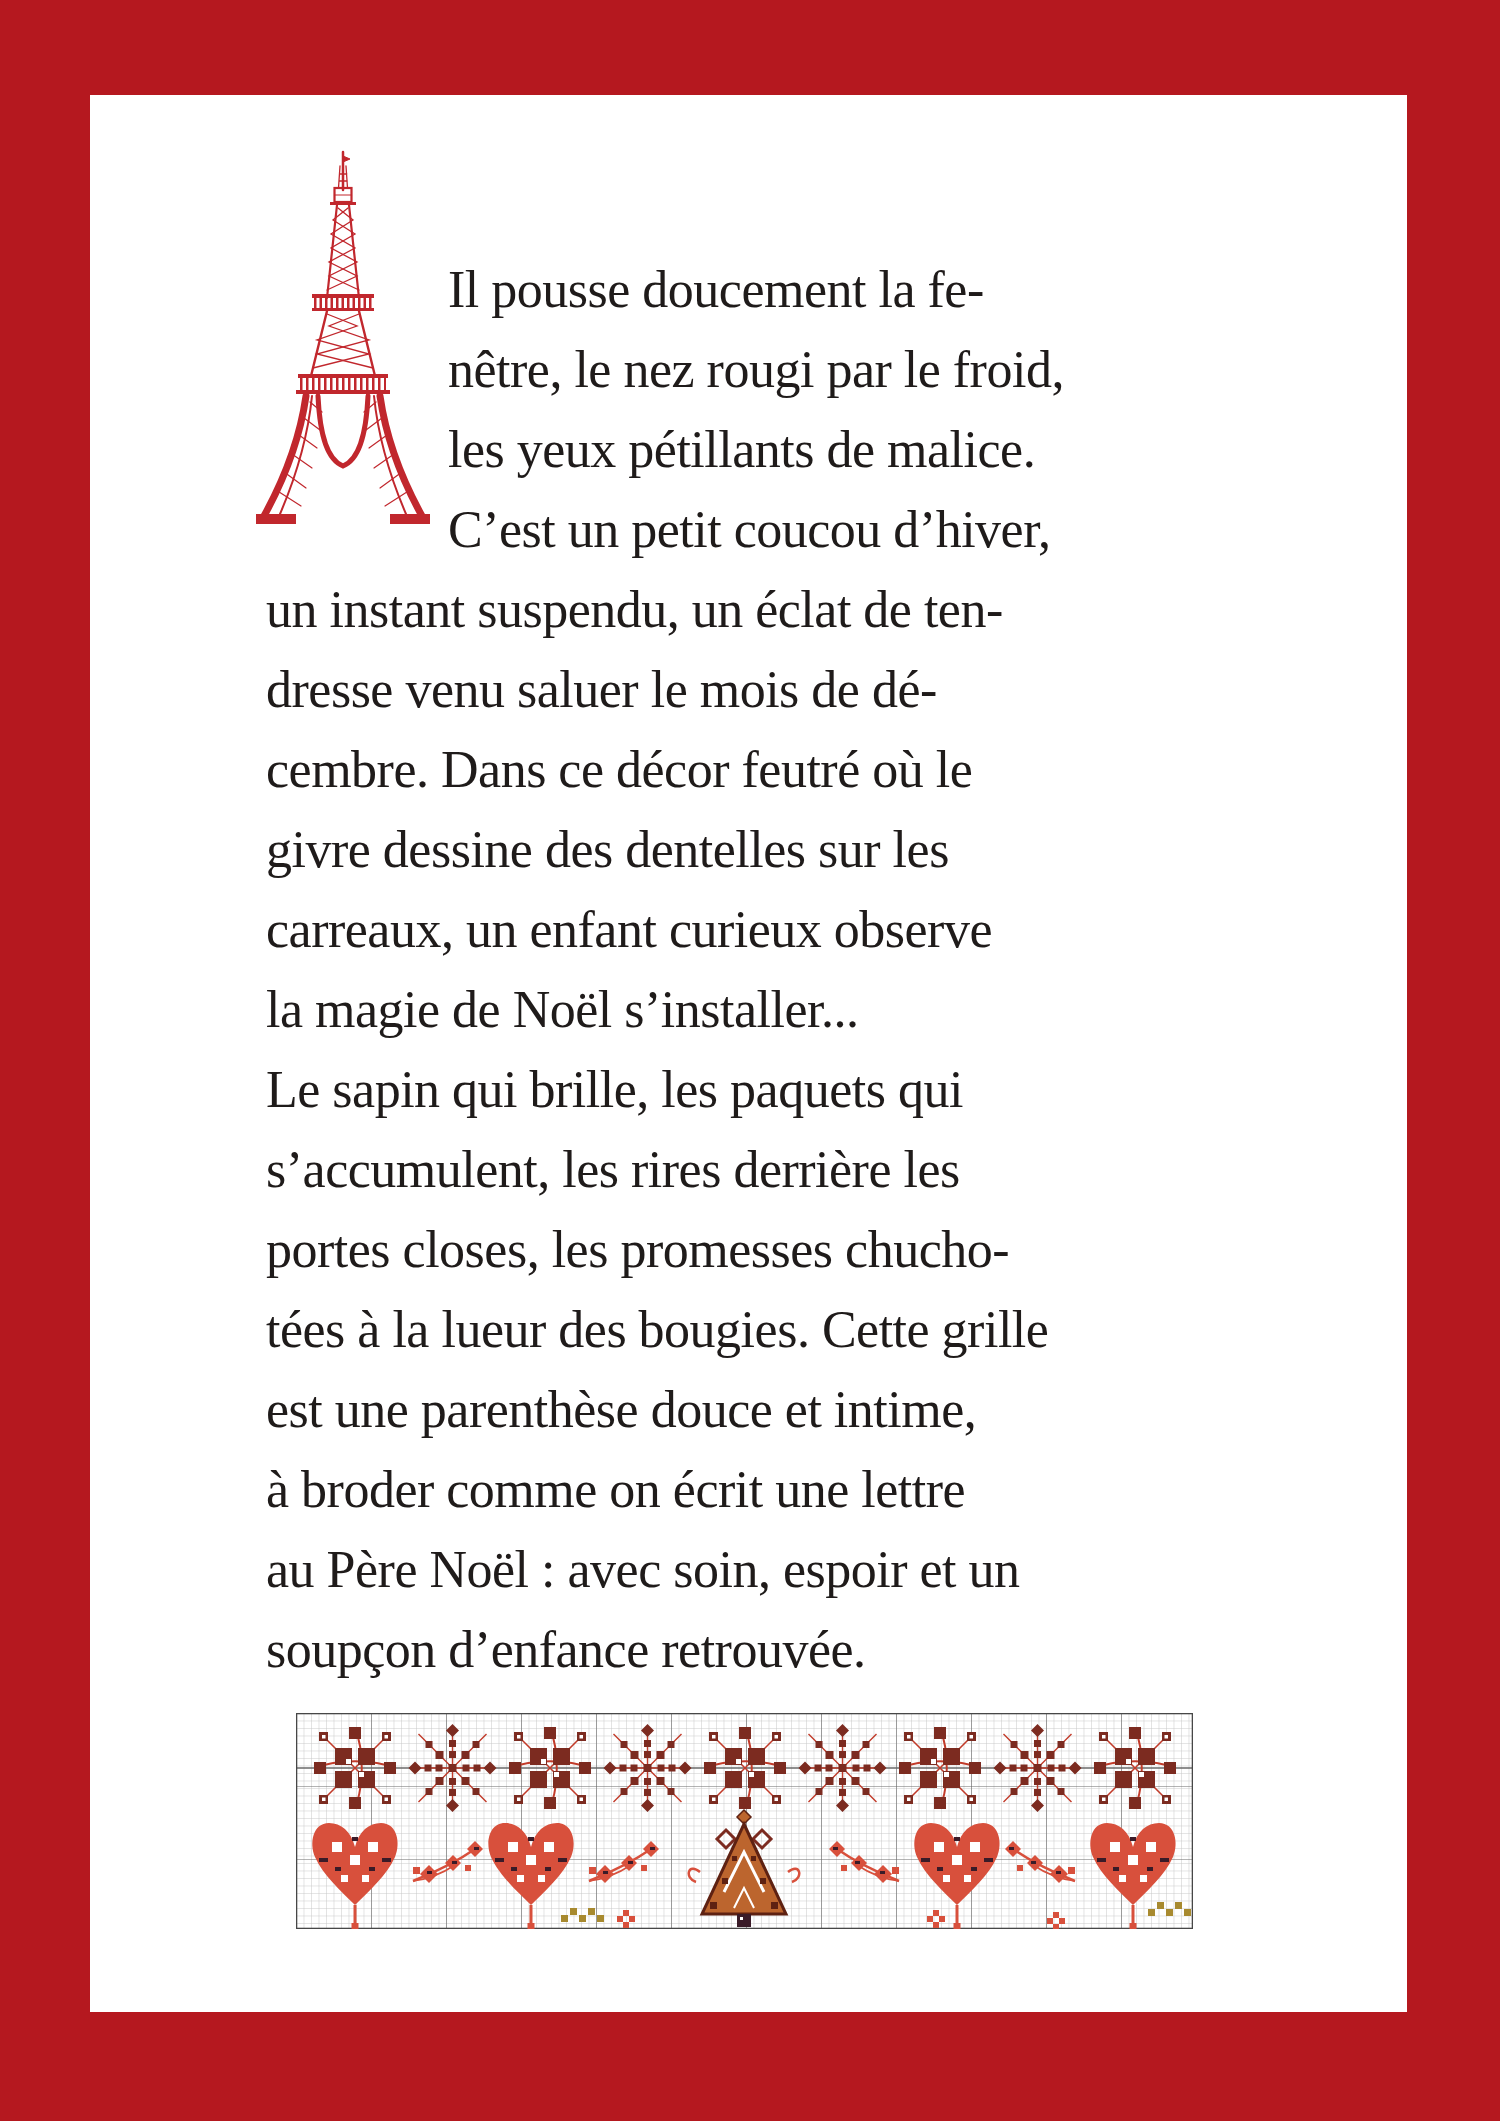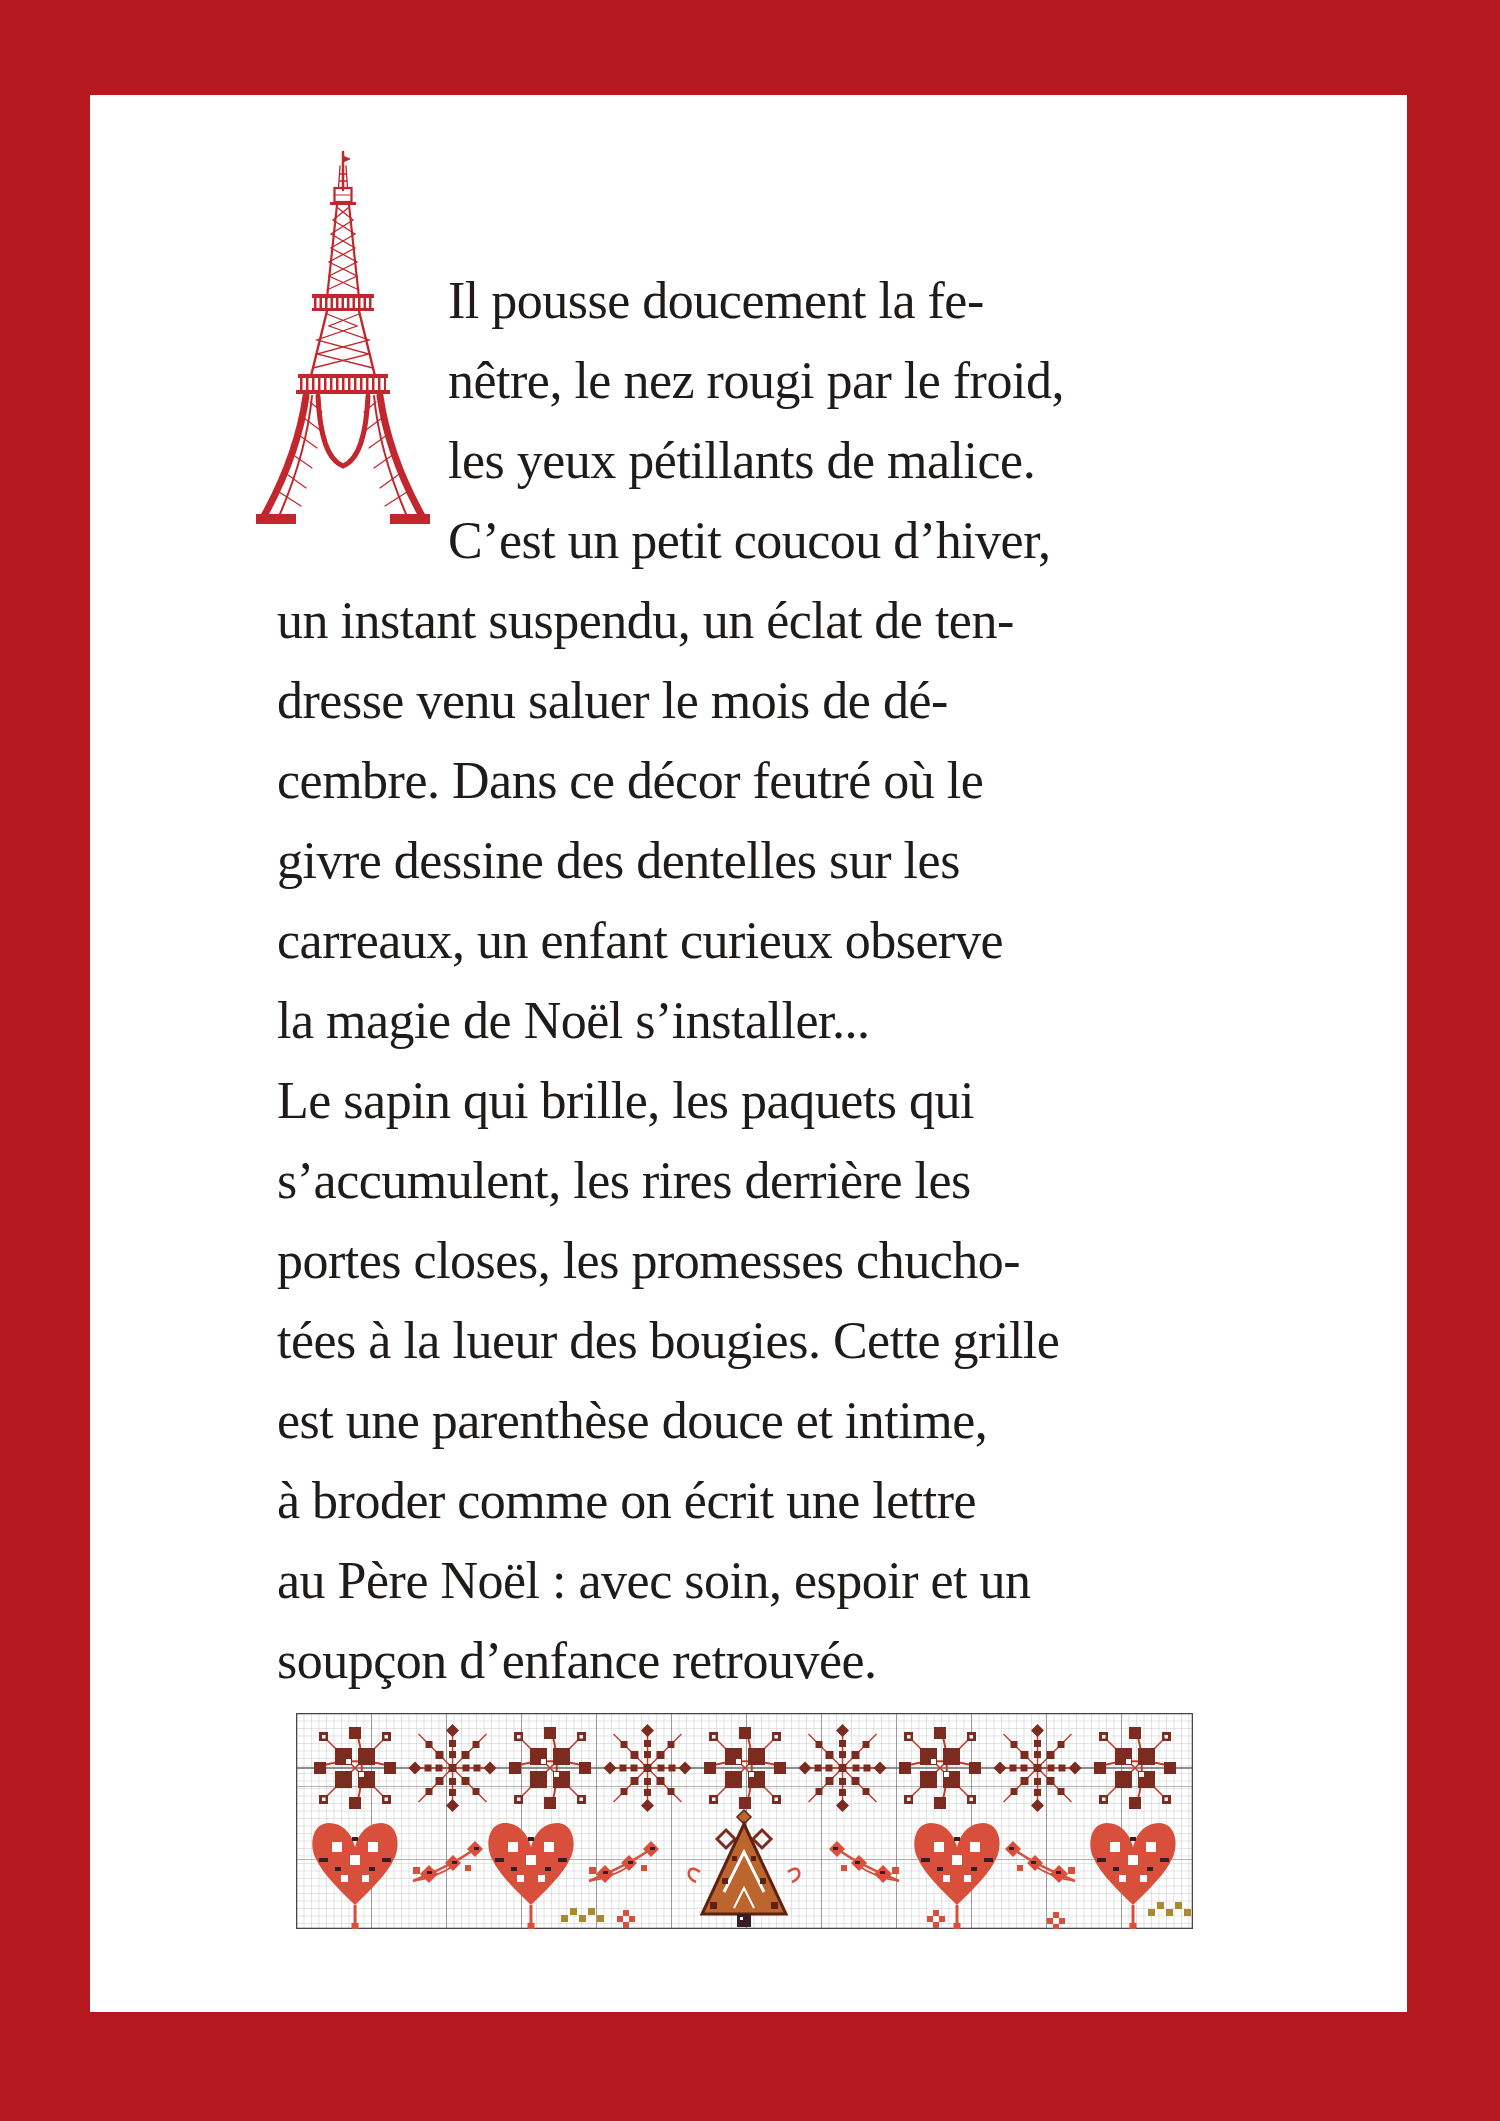--- a/index.html
+++ b/index.html
@@ -19,21 +19,21 @@
     background:var(--page);
   }
   .content{
     position:absolute;left:176px;top:155px;width:1000px;
   }
   .tower-float{
     float:left;width:182px;height:320px;position:relative;
   }
   .tower-float svg{position:absolute;left:-12px;top:-100px;}
   .body-text{
-    margin:11px;white-space:pre-line;color:var(--text);
+    margin:0;white-space:pre-line;color:var(--text);
     font-size:52px;line-height:80px;letter-spacing:-0.5px;
   }
   .band{
     position:absolute;left:206px;top:1618px;width:897px;height:216px;
   }
 </style>
 </head>
 <body>
 
 <div class="page">

